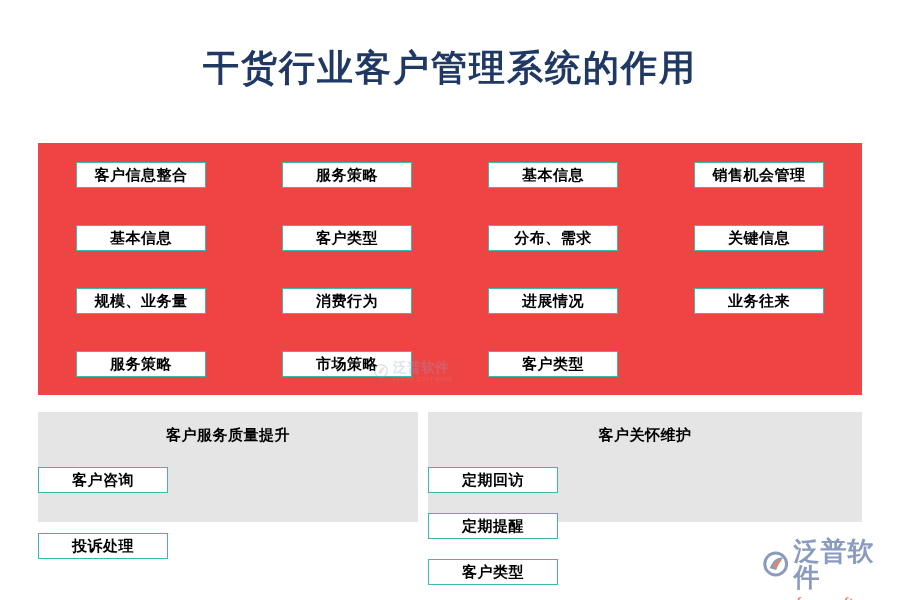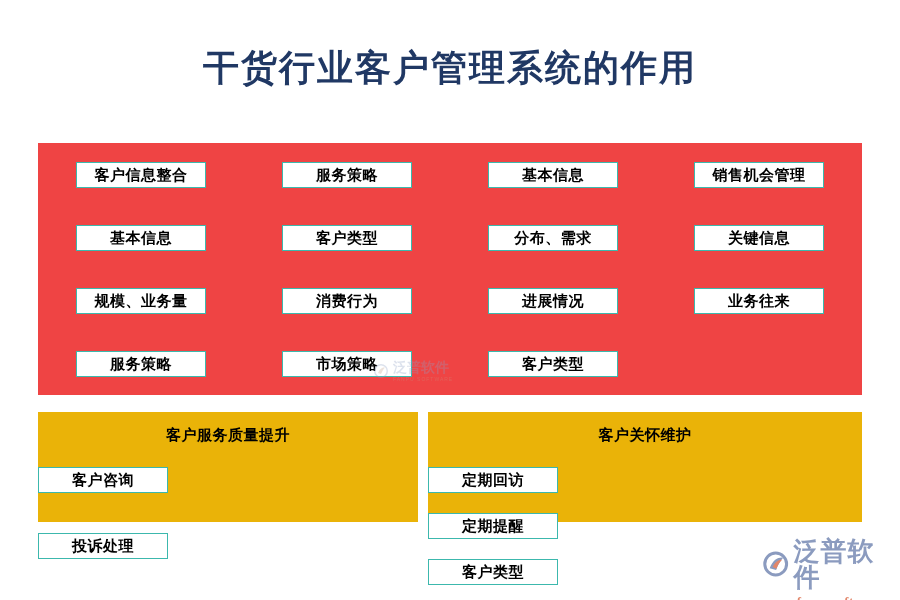--- a/index.html
+++ b/index.html
@@ -81,21 +81,21 @@
   .bottom-row {
     position: absolute;
     left: 38px;
     top: 412px;
     width: 824px;
     height: 110px;
     display: flex;
     gap: 10px;
   }
   .sub-panel {
-    background: #eab308;
+    background: #e5e5e5;
     position: relative;
     box-sizing: border-box;
     padding-top: 14px;
   }
   .sub-panel.left  { width: 380px; }
   .sub-panel.right { width: 434px; }
 
   .sub-title {
     text-align: center;
     font-size: 15px;

